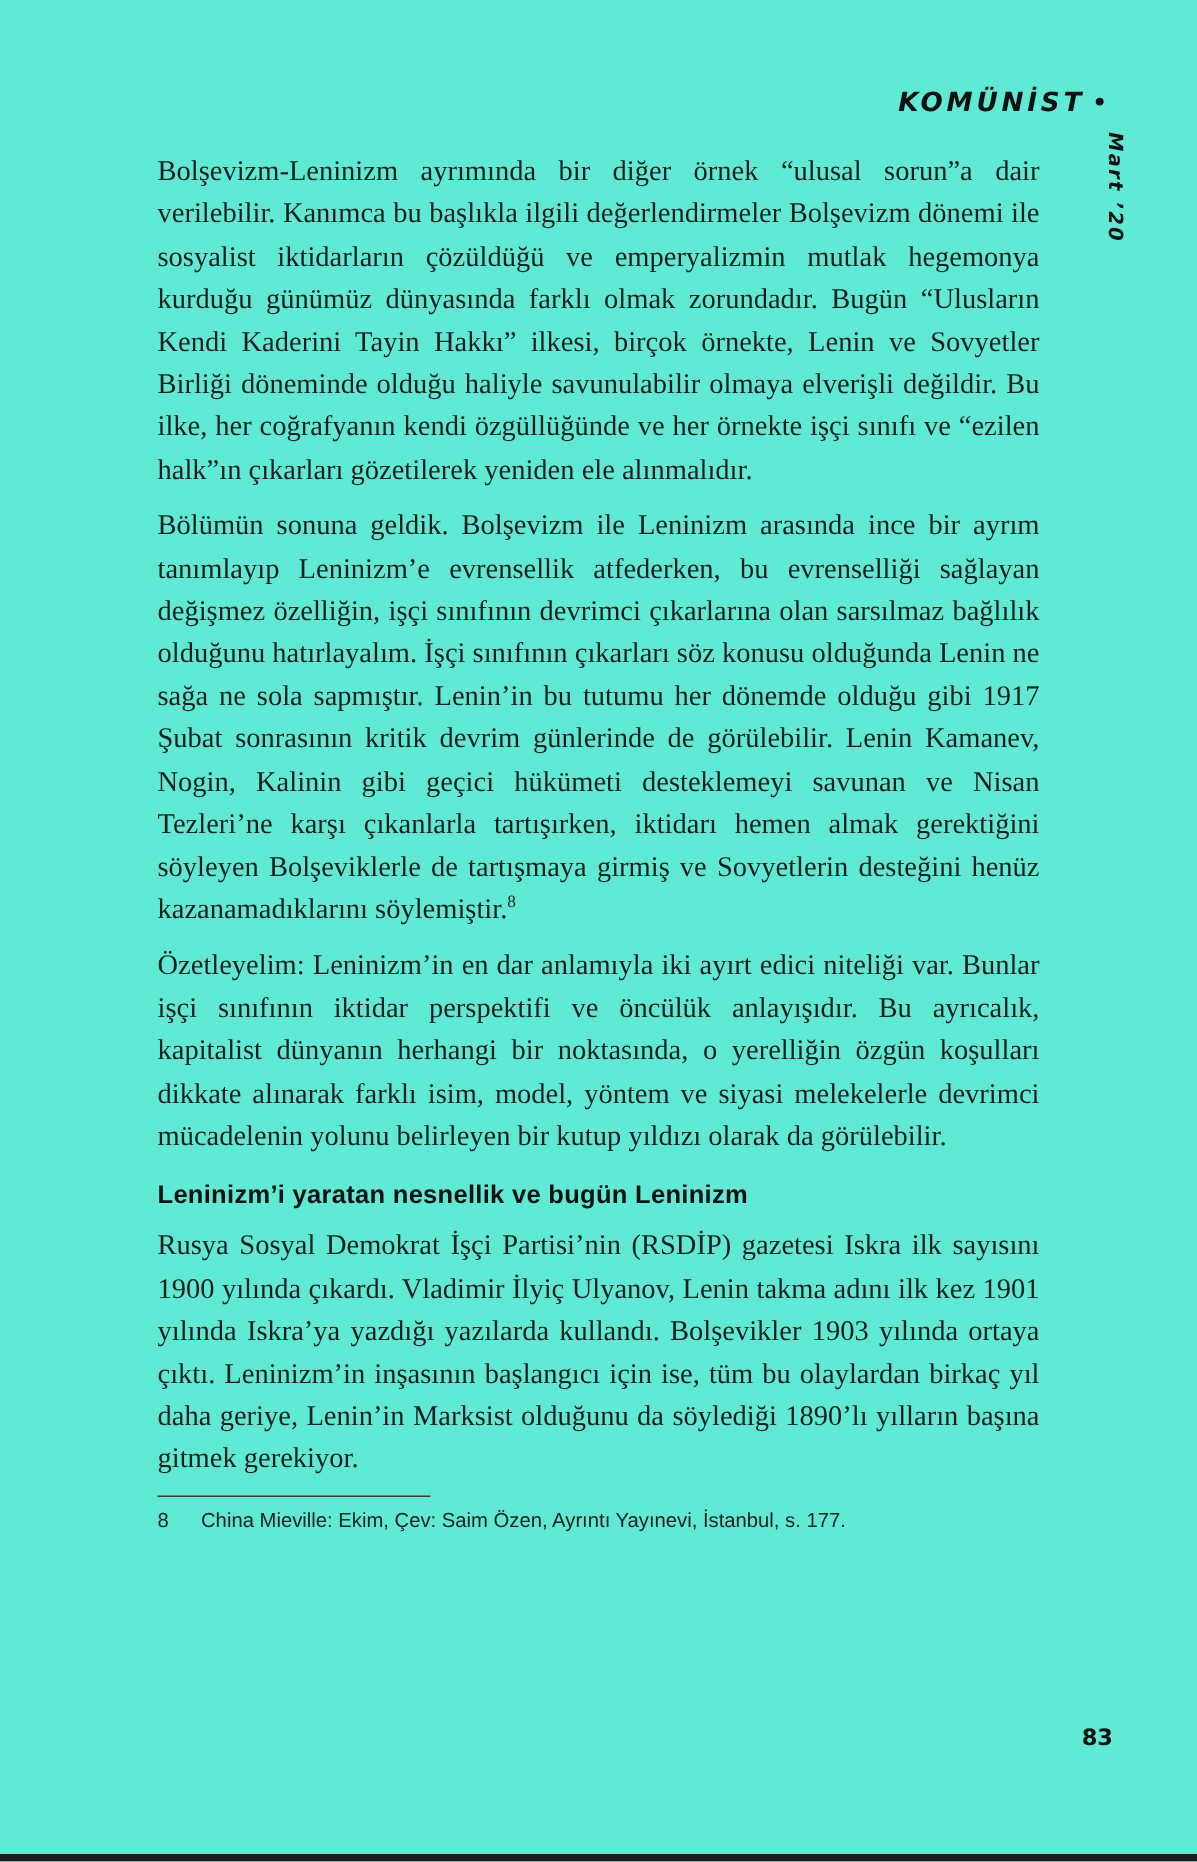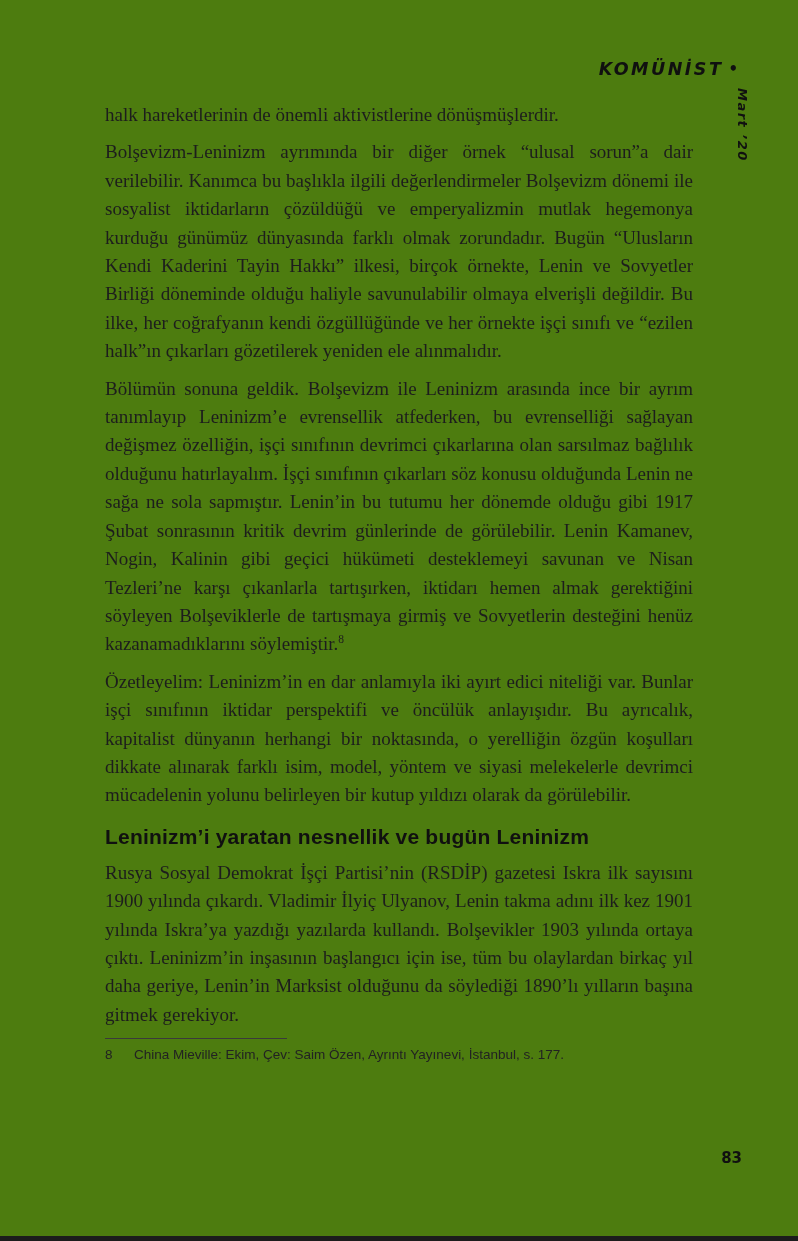--- a/index.html
+++ b/index.html
@@ -6,21 +6,21 @@
   html, body { width: 798px; height: 1241px; }
   body {
     background: #ffffff;
     font-family: "Liberation Serif", serif;
     position: relative;
     overflow: hidden;
   }
   .page {
     position: absolute;
     inset: 0;
-    background: #4d7c0f;
+    background: #5eead4;
     overflow: hidden;
     text-decoration: underline;
   }
 
   
   .masthead-row {
     position: absolute;
     top: 59px;
     right: 60px;
     font-family: "DejaVu Sans", sans-serif;
@@ -67,21 +67,21 @@
     text-align: justify;
     margin: 0 0 9px 0;
   }
   sup.fn-ref {
     font-size: 11.5px;
     line-height: 0;
   }
   h2.section-heading {
     font-family: "Liberation Sans", sans-serif;
     font-weight: bold;
-    font-size: 21px;
+    font-size: 17px;
     letter-spacing: 0.2px;
     color: #101010;
     margin: 15px 0 10px 0;
   }
 
   
   .footnote-block {
     margin-top: 7px;
     font-family: "Liberation Sans", sans-serif;
     font-size: 13.5px;
@@ -123,21 +123,20 @@
 
 <div class="page">
 
   <div class="masthead-row">
     <span>KOMÜNİST</span><span class="masthead-bullet">•</span>
   </div>
 
   <div class="issue-label">Mart ’20</div>
 
   <div class="body-col">
-    <p class="body-par">halk hareketlerinin de önemli aktivistlerine dönüşmüşlerdir.</p>
     <p class="body-par">Bolşevizm-Leninizm ayrımında bir diğer örnek “ulusal sorun”a dair verilebilir. Kanımca bu başlıkla ilgili değerlendirmeler Bolşevizm dönemi ile sosyalist iktidarların çözüldüğü ve emperyalizmin mutlak hegemonya kurduğu günümüz dünyasında farklı olmak zorundadır. Bugün “Ulusların Kendi Kaderini Tayin Hakkı” ilkesi, birçok örnekte, Lenin ve Sovyetler Birliği döneminde olduğu haliyle savunulabilir olmaya elverişli değildir. Bu ilke, her coğrafyanın kendi özgüllüğünde ve her örnekte işçi sınıfı ve “ezilen halk”ın çıkarları gözetilerek yeniden ele alınmalıdır.</p>
     <p class="body-par"><span>Bölümün sonuna geldik. Bolşevizm ile Leninizm arasında ince bir ayrım tanımlayıp Leninizm’e evrensellik atfederken, bu evrenselliği sağlayan değişmez özelliğin, işçi sınıfının devrimci çıkarlarına olan sarsılmaz bağlılık olduğunu hatırlayalım. İşçi sınıfının çıkarları söz konusu olduğunda Lenin ne sağa ne sola sapmıştır. Lenin’in bu tutumu her dönemde olduğu gibi 1917 Şubat sonrasının kritik devrim günlerinde de görülebilir. Lenin Kamanev, Nogin, Kalinin gibi geçici hükümeti desteklemeyi savunan ve Nisan Tezleri’ne karşı çıkanlarla tartışırken, iktidarı hemen almak gerektiğini söyleyen Bolşeviklerle de tartışmaya girmiş ve Sovyetlerin desteğini henüz kazanamadıklarını söylemiştir.</span><sup class="fn-ref">8</sup></p>
     <p class="body-par">Özetleyelim: Leninizm’in en dar anlamıyla iki ayırt edici niteliği var. Bunlar işçi sınıfının iktidar perspektifi ve öncülük anlayışıdır. Bu ayrıcalık, kapitalist dünyanın herhangi bir noktasında, o yerelliğin özgün koşulları dikkate alınarak farklı isim, model, yöntem ve siyasi melekelerle devrimci mücadelenin yolunu belirleyen bir kutup yıldızı olarak da görülebilir.</p>
 
     <h2 class="section-heading">Leninizm’i yaratan nesnellik ve bugün Leninizm</h2>
 
     <p class="body-par">Rusya Sosyal Demokrat İşçi Partisi’nin (RSDİP) gazetesi Iskra ilk sayısını 1900 yılında çıkardı. Vladimir İlyiç Ulyanov, Lenin takma adını ilk kez 1901 yılında Iskra’ya yazdığı yazılarda kullandı. Bolşevikler 1903 yılında ortaya çıktı. Leninizm’in inşasının başlangıcı için ise, tüm bu olaylardan birkaç yıl daha geriye, Lenin’in Marksist olduğunu da söylediği 1890’lı yılların başına gitmek gerekiyor.</p>
 
     <div class="footnote-block">
       <div class="footnote-rule"></div>

